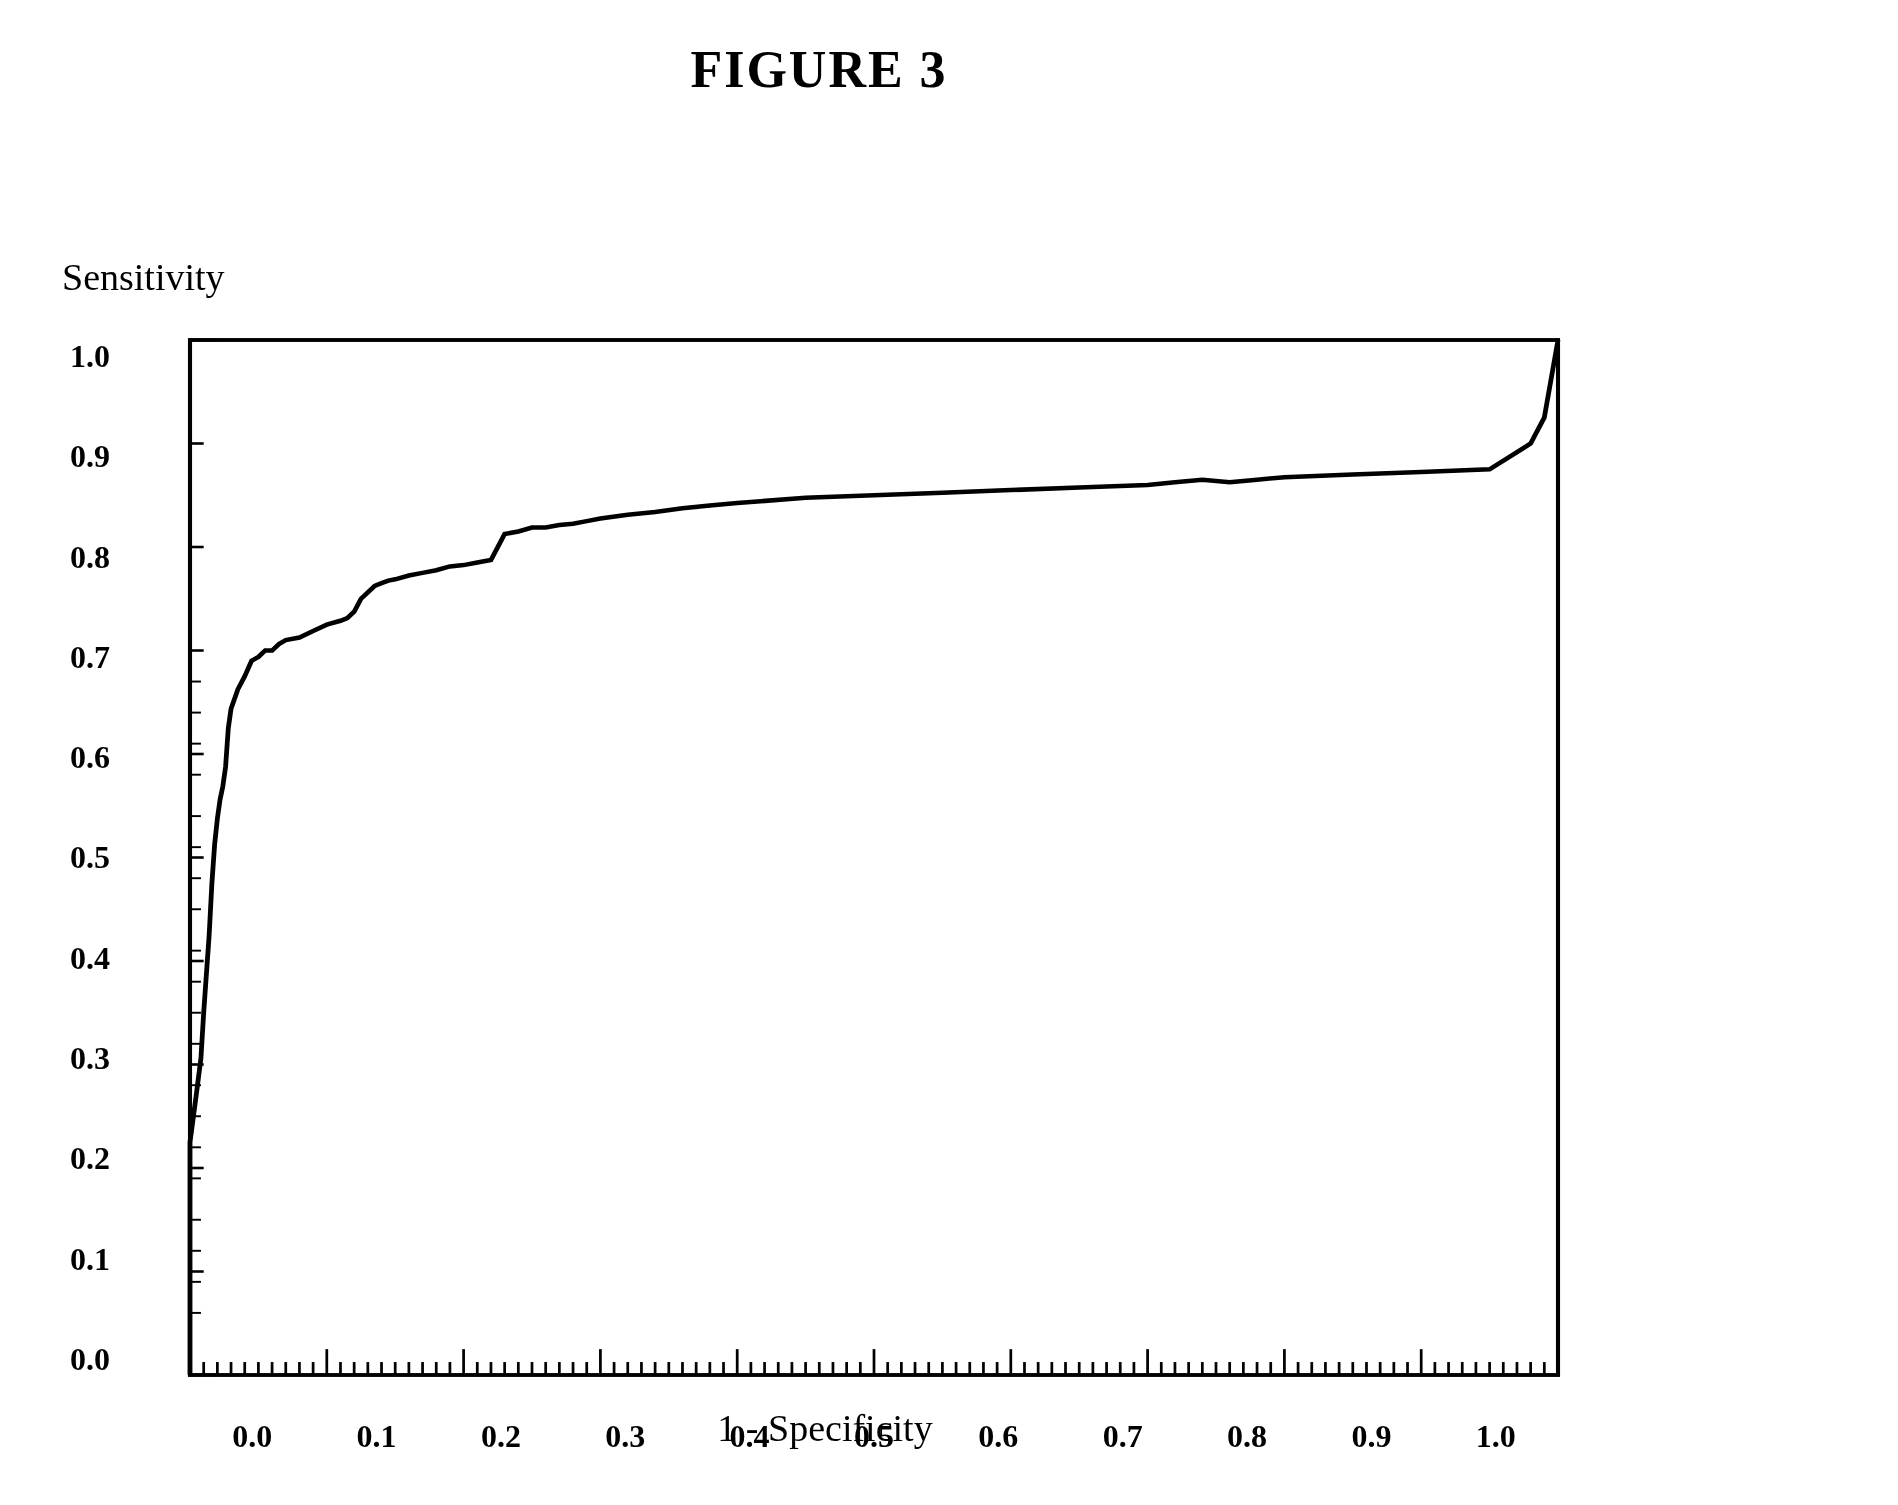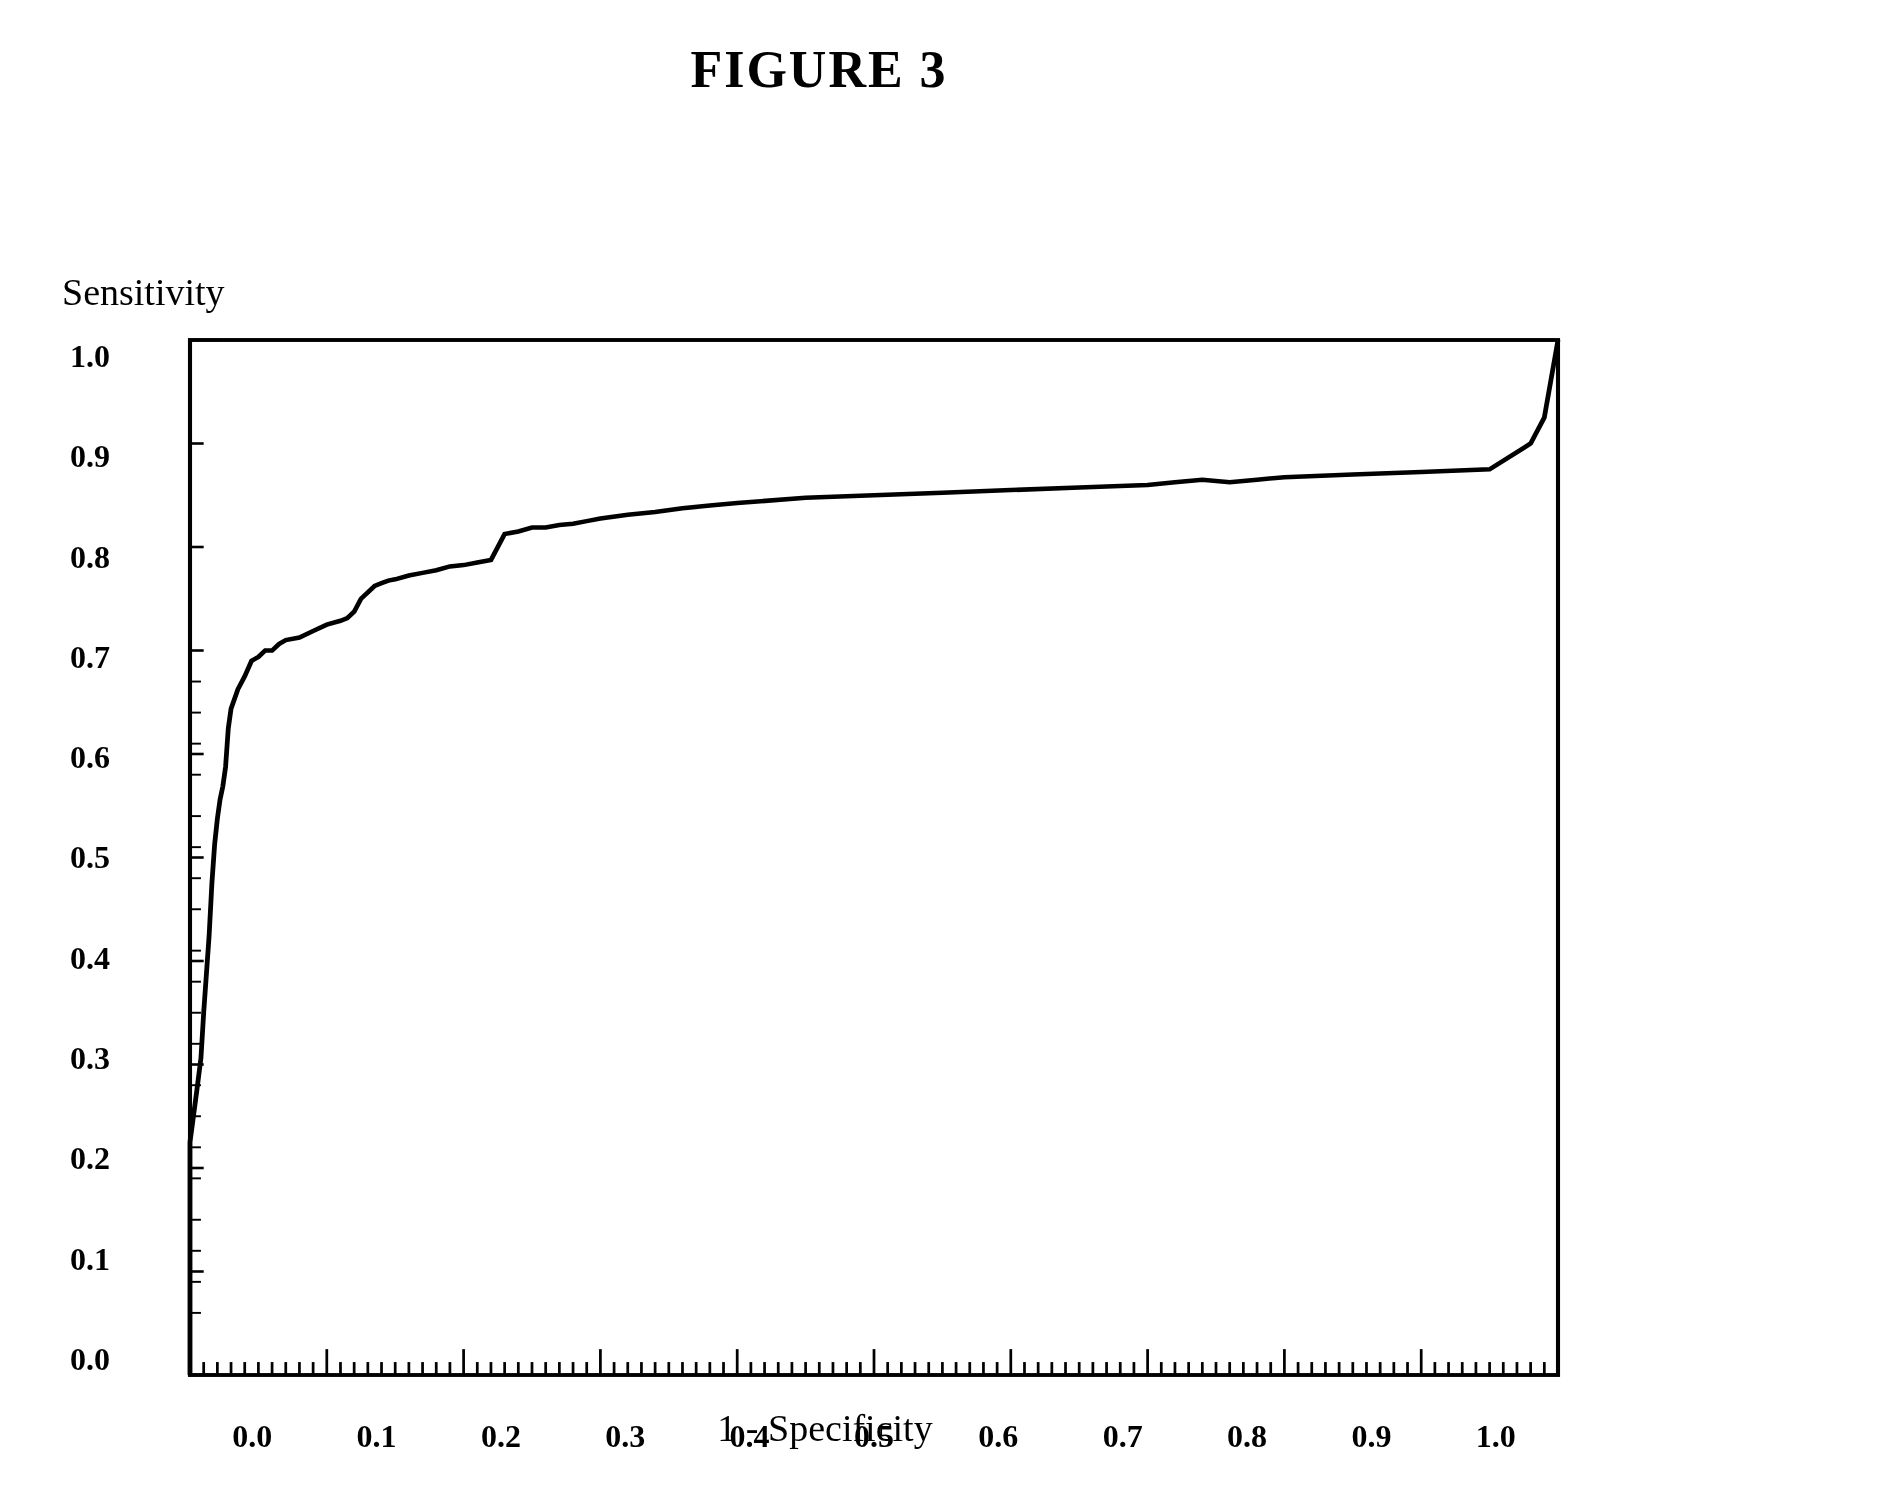--- a/index.html
+++ b/index.html
@@ -18,21 +18,21 @@
     }
     .figure-title {
       text-align: center;
       font-size: 52px;
       font-weight: bold;
       padding-top: 40px;
       letter-spacing: 2px;
     }
     .y-axis-label {
       position: absolute;
-      top: 270px;
+      top: 255px;
       left: 62px;
       font-size: 38px;
       font-weight: normal;
     }
     .x-axis-label {
       position: absolute;
       bottom: 55px;
       left: 0;
       right: 0;
       text-align: center;

